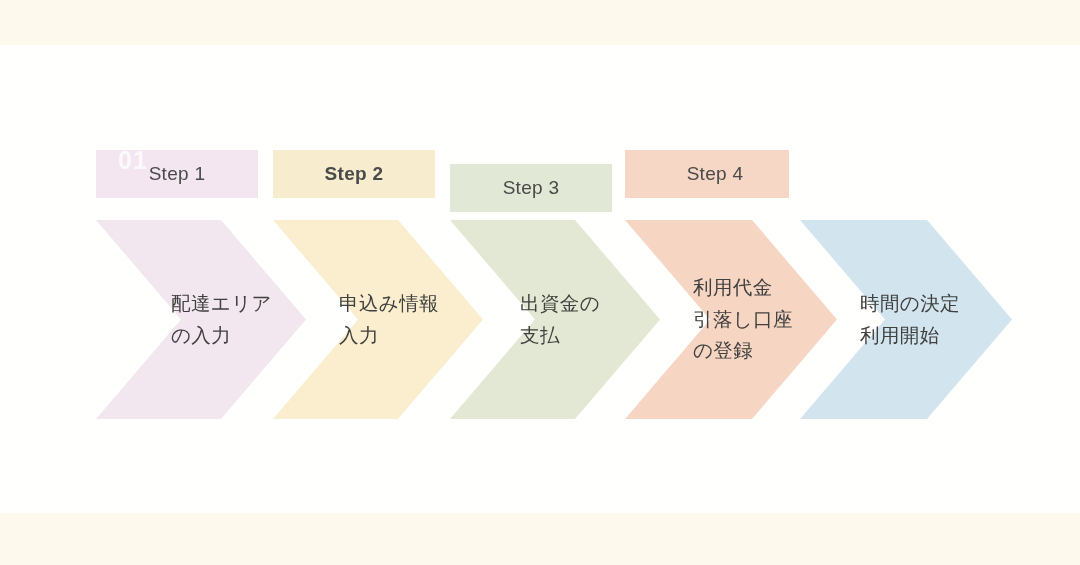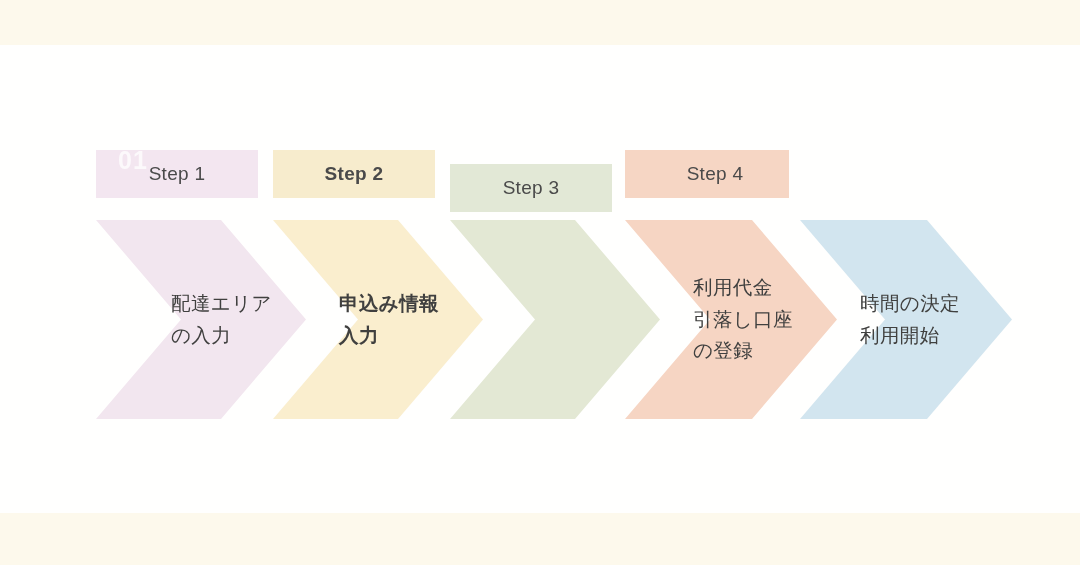--- a/index.html
+++ b/index.html
@@ -102,30 +102,34 @@
         <div class="txt" style="left:75px;width:130px;">
           <span>配達エリア</span>
           <span>の入力</span>
         </div>
       </div>
 
       <div class="arrow" style="left:273px;width:210px;">
         <svg viewBox="0 0 210 199" preserveAspectRatio="none">
           <polygon points="0,0 125,0 210,99.5 125,199 0,199 85,99.5" fill="#faeece"></polygon>
         </svg>
-        <div class="txt" style="left:66px;width:135px;font-weight:bold;">
+        <div class="txt" style="left:66px;width:135px;">
           <span>申込み情報</span>
           <span>入力</span>
         </div>
       </div>
 
       <div class="arrow" style="left:450px;width:210px;">
         <svg viewBox="0 0 210 199" preserveAspectRatio="none">
           <polygon points="0,0 125,0 210,99.5 125,199 0,199 85,99.5" fill="#e3e8d4"></polygon>
         </svg>
+        <div class="txt" style="left:70px;width:130px;">
+          <span>出資金の</span>
+          <span>支払</span>
+        </div>
       </div>
 
       <div class="arrow" style="left:625px;width:212px;font-family:Liberation Serif, serif;">
         <svg viewBox="0 0 212 199" preserveAspectRatio="none">
           <polygon points="0,0 127,0 212,99.5 127,199 0,199 85,99.5" fill="#f6d5c3"></polygon>
         </svg>
         <div class="txt" style="left:68px;width:140px;">
           <span>利用代金</span>
           <span>引落し口座</span>
           <span>の登録</span>

